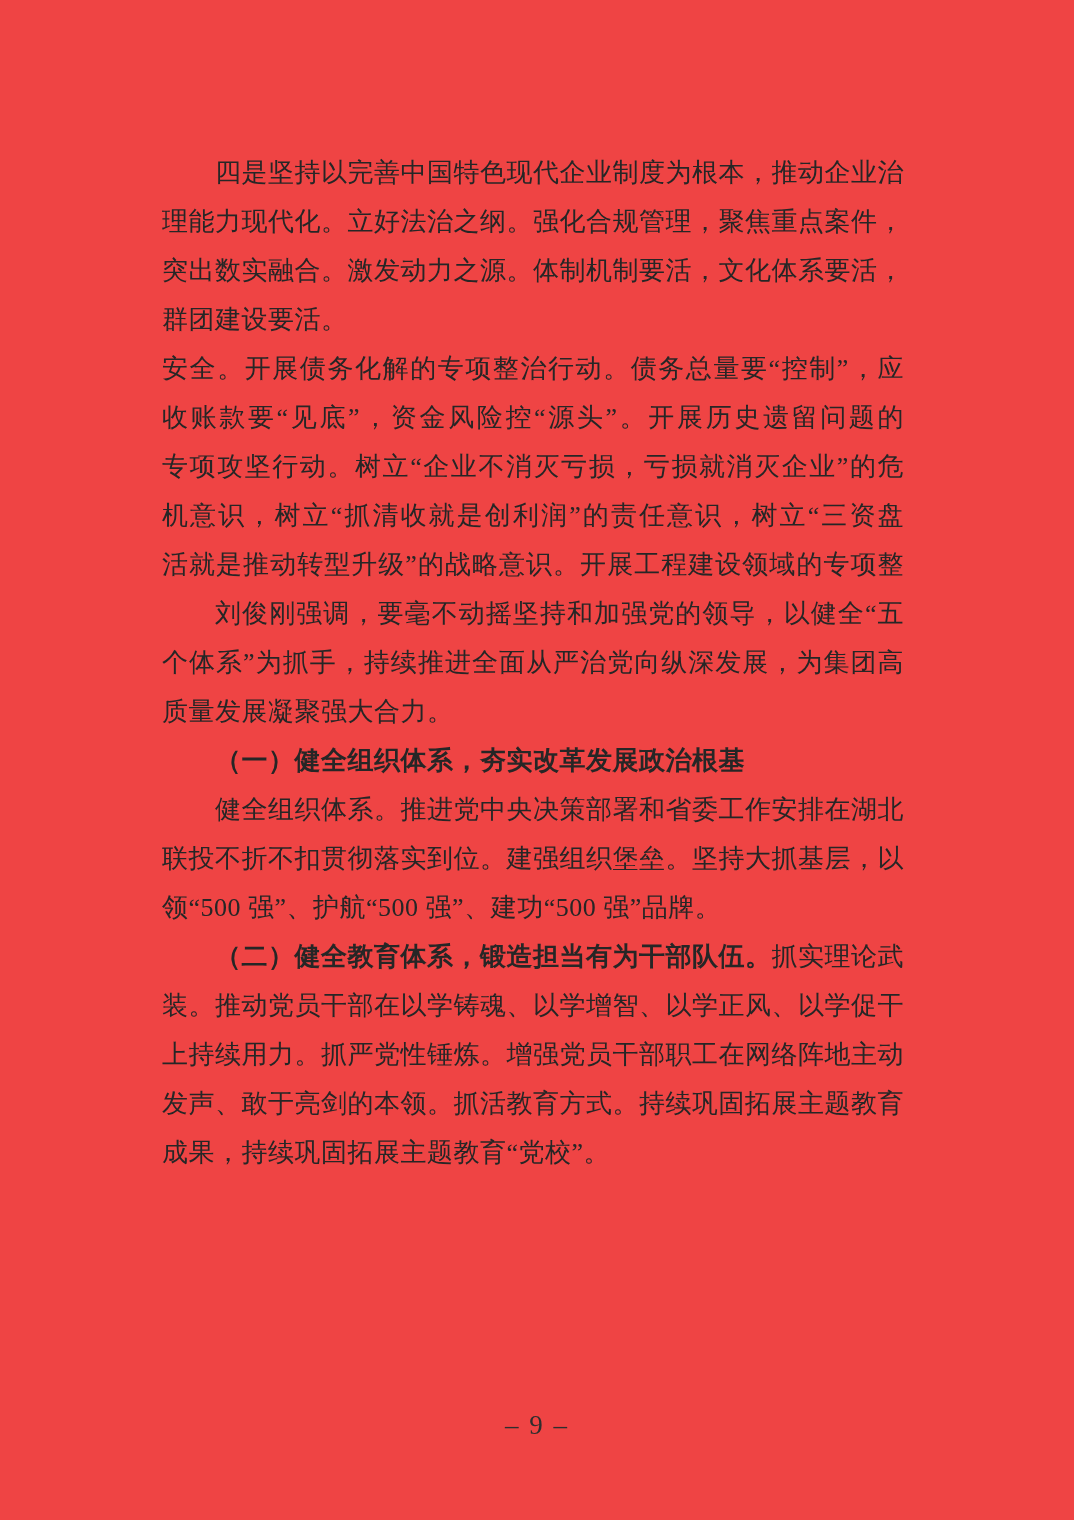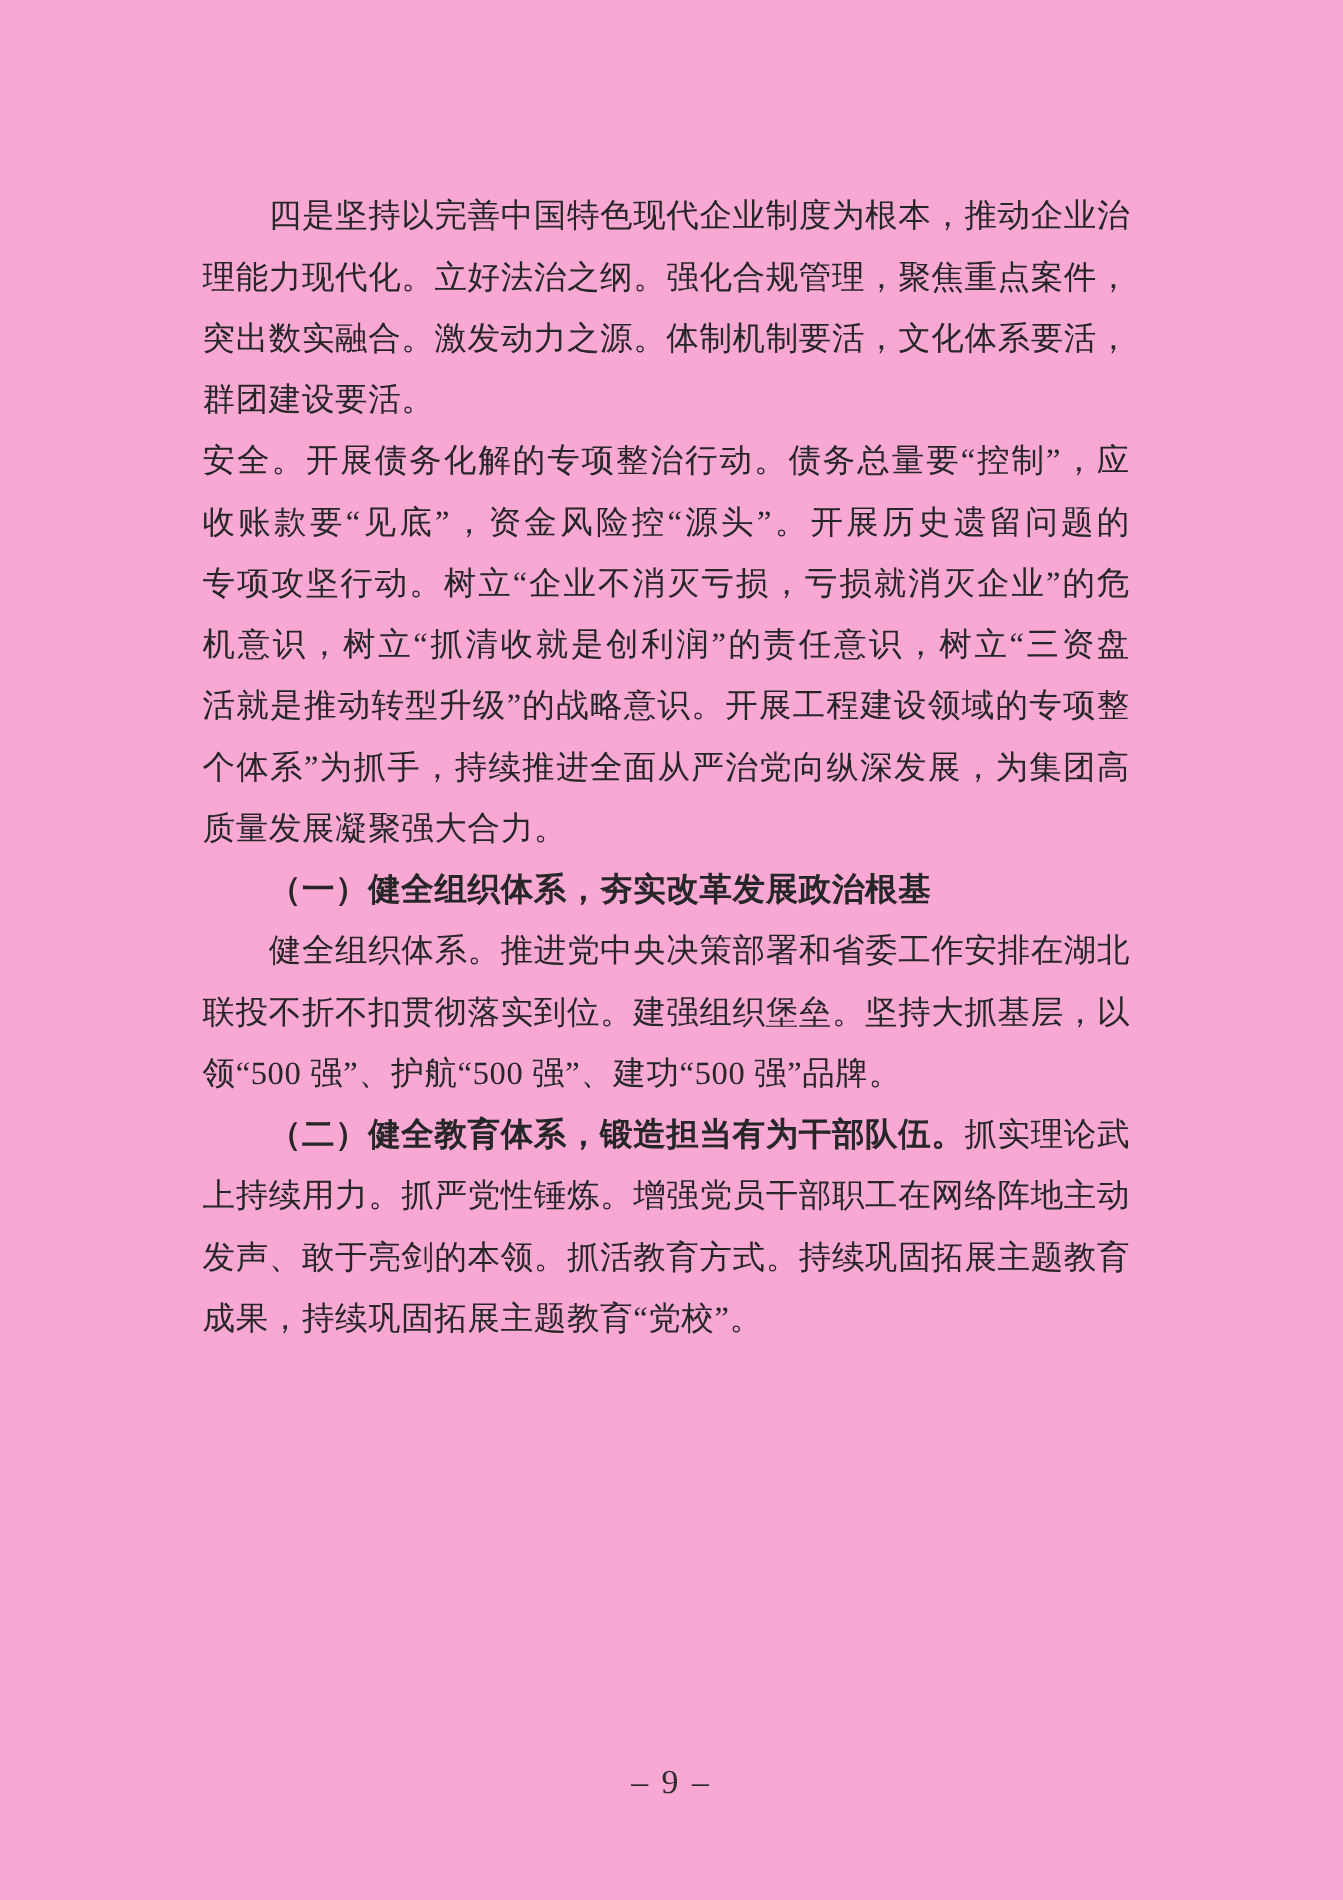--- a/index.html
+++ b/index.html
@@ -4,21 +4,21 @@
 <style>
   html, body {
     margin: 0;
     padding: 0;
     background: #e8e8e8;
   }
   .page {
     position: relative;
     width: 1074px;
     height: 1520px;
-    background: #f9a8d4;
+    background: #ef4444;
     font-family: "Liberation Serif", "DejaVu Serif", serif;
     color: #262626;
     overflow: hidden;
   }
   .doc-body {
     position: absolute;
     left: 162px;
     top: 148px;
     width: 742px;
   }
@@ -60,32 +60,34 @@
         <div class="line nofill"><span>群团建设要活。</span></div>
       </div>
       <div class="para">
         <div class="line fill"><span>安全。开展债务化解的专项整治行动。债务总量要“控制”，应</span></div>
         <div class="line fill"><span>收账款要“见底”，资金风险控“源头”。开展历史遗留问题的</span></div>
         <div class="line fill"><span>专项攻坚行动。树立“企业不消灭亏损，亏损就消灭企业”的危</span></div>
         <div class="line fill"><span>机意识，树立“抓清收就是创利润”的责任意识，树立“三资盘</span></div>
         <div class="line fill"><span>活就是推动转型升级”的战略意识。开展工程建设领域的专项整</span></div>
       </div>
       <div class="para">
+        <div class="line fill indent"><span>刘俊刚强调，要毫不动摇坚持和加强党的领导，以健全“五</span></div>
         <div class="line fill"><span>个体系”为抓手，持续推进全面从严治党向纵深发展，为集团高</span></div>
         <div class="line nofill"><span>质量发展凝聚强大合力。</span></div>
       </div>
       <div class="para">
         <div class="line nofill indent"><span class="bold">（一）健全组织体系，夯实改革发展政治根基</span></div>
       </div>
       <div class="para">
         <div class="line fill indent"><span>健全组织体系。推进党中央决策部署和省委工作安排在湖北</span></div>
         <div class="line fill"><span>联投不折不扣贯彻落实到位。建强组织堡垒。坚持大抓基层，以</span></div>
         <div class="line nofill"><span>领“500 强”、护航“500 强”、建功“500 强”品牌。</span></div>
       </div>
       <div class="para">
         <div class="line fill indent"><span class="bold">（二）健全教育体系，锻造担当有为干部队伍。</span><span>抓实理论武</span></div>
+        <div class="line fill"><span>装。推动党员干部在以学铸魂、以学增智、以学正风、以学促干</span></div>
         <div class="line fill"><span>上持续用力。抓严党性锤炼。增强党员干部职工在网络阵地主动</span></div>
         <div class="line fill"><span>发声、敢于亮剑的本领。抓活教育方式。持续巩固拓展主题教育</span></div>
         <div class="line nofill"><span>成果，持续巩固拓展主题教育“党校”。</span></div>
       </div>
     </div>
   <div class="page-footer">– 9 –</div>
 </div>
 
 </body></html>

